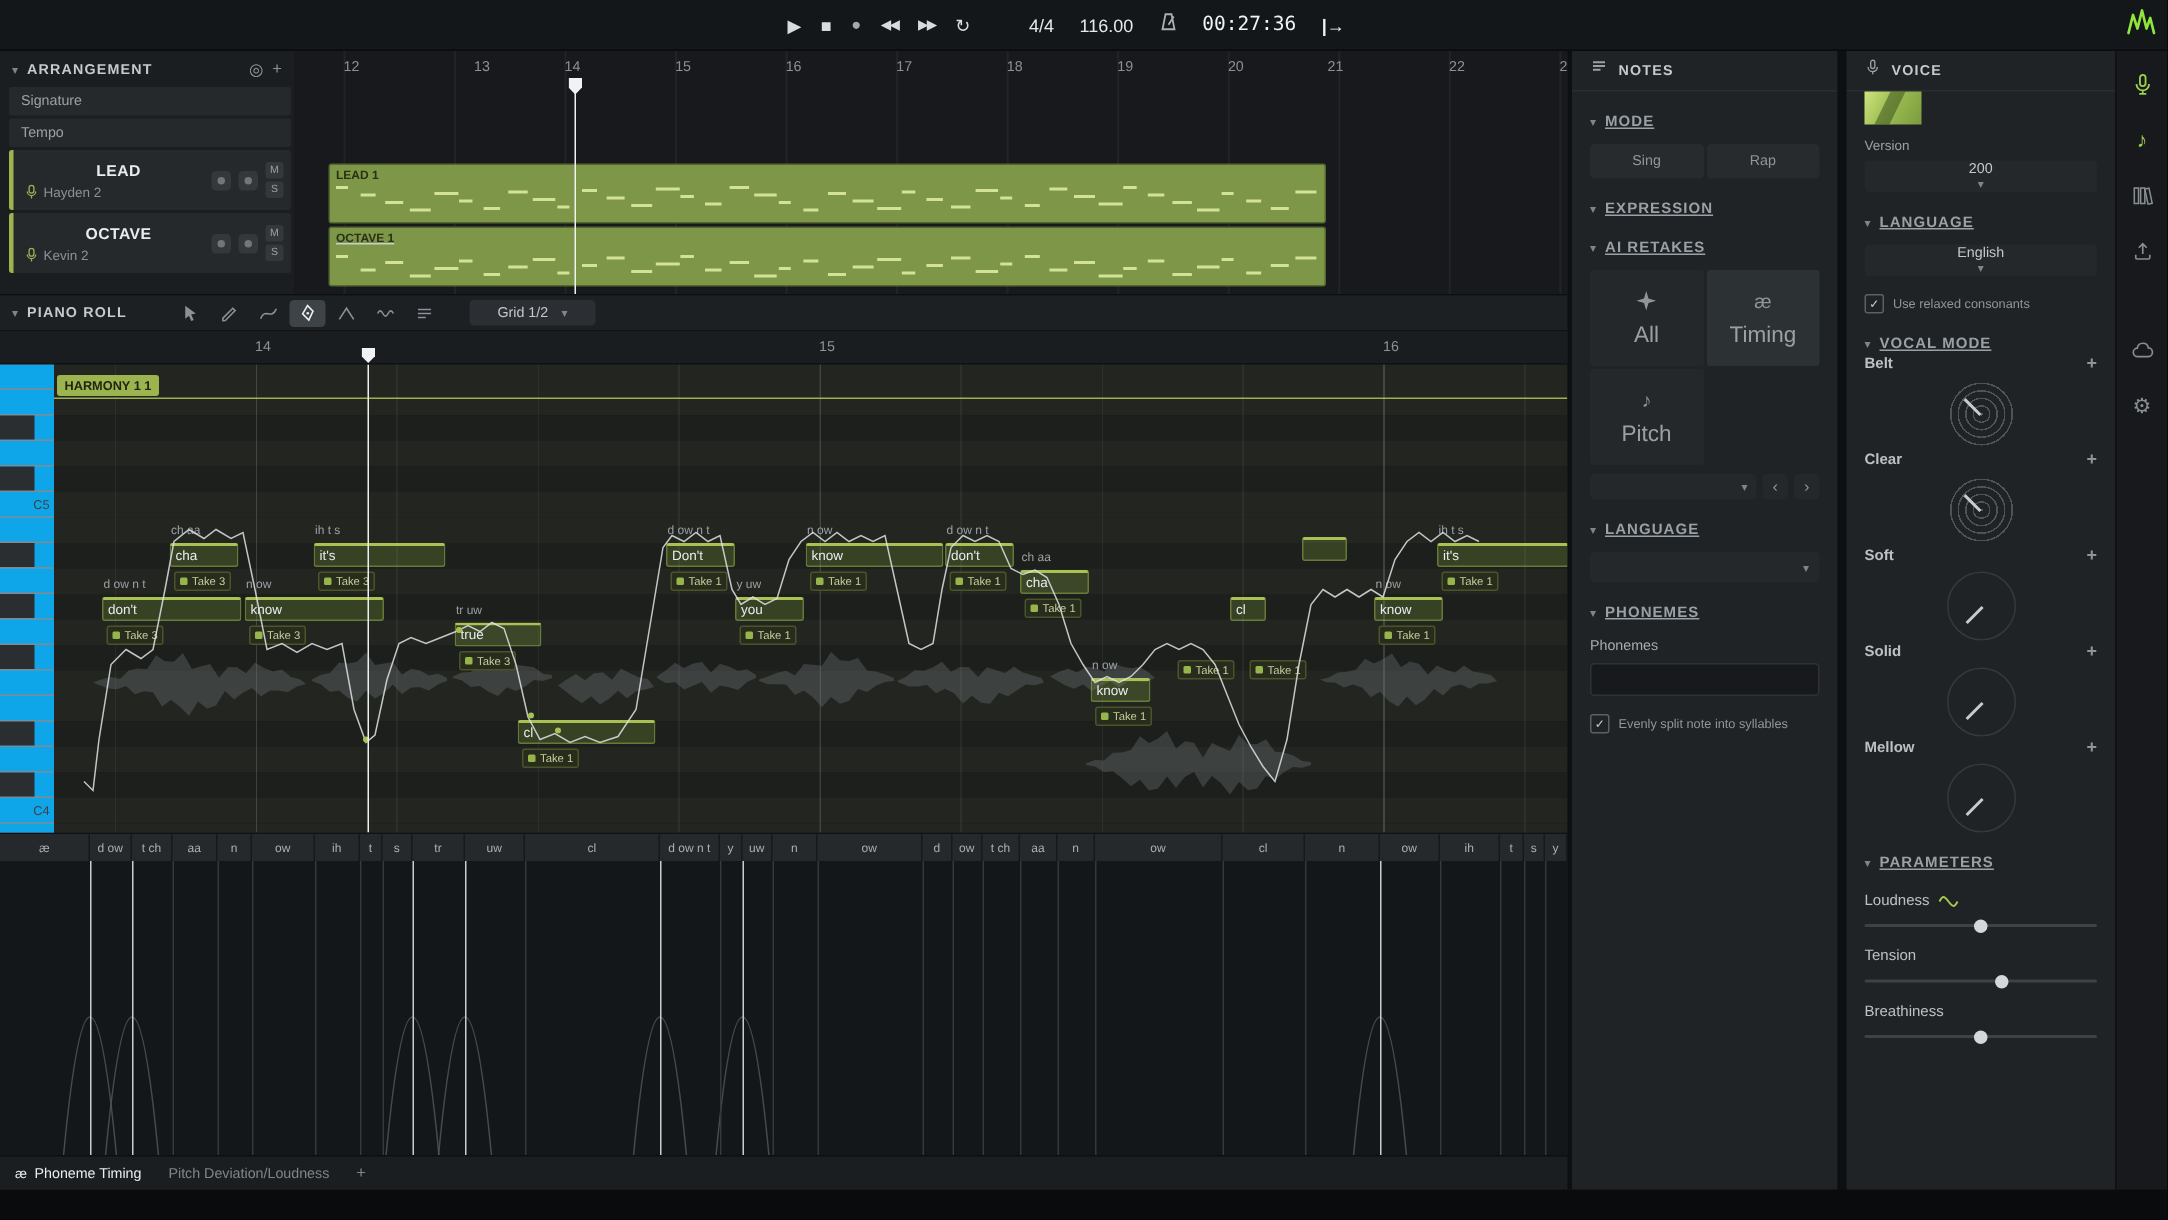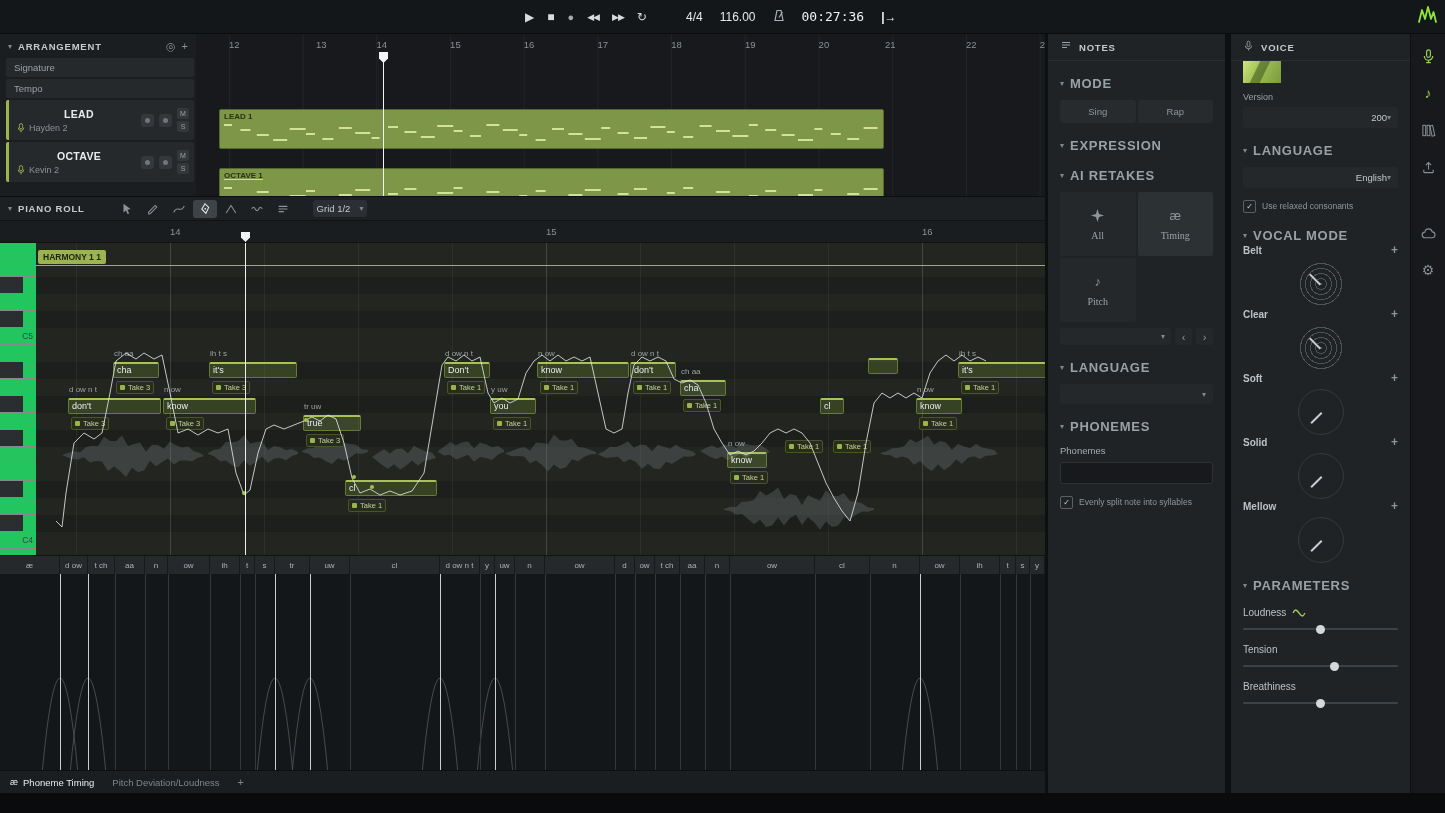--- a/index.html
+++ b/index.html
@@ -50,28 +50,28 @@
   .playhead-a{position:absolute;left:187px;top:18px;bottom:0;width:1px;background:#f0f2f3;z-index:5;}
   .ph-flag{position:absolute;left:-4px;top:0;width:9px;height:11px;background:#f0f2f3;
            clip-path:polygon(0 0,100% 0,100% 58%,50% 100%,0 58%);}
   
   .proll{flex:1;display:flex;flex-direction:column;background:#17191c;min-height:0;}
   .pr-toolbar{height:23px;background:#1d2023;display:flex;align-items:center;padding:0 8px;border-bottom:1px solid #101214;}
   .tools{display:flex;gap:2px;margin-left:30px;}
   .tool{width:24px;height:18px;display:flex;align-items:center;justify-content:center;color:#8b9196;border-radius:3px;}
   .tool.sel{background:#3e4347;color:#edeff0;}
   .gridsel{margin-left:18px;height:17px;background:#2b2f33;border-radius:3px;display:flex;align-items:center;
-           gap:9px;padding:0 4px;font-size:9.5px;color:#c3c8cb;}
+           gap:9px;padding:0 19px;font-size:9.5px;color:#c3c8cb;}
   .pr-ruler{position:relative;height:21px;background:#1a1d1f;border-bottom:1px solid #101214;}
   .pr-num{position:absolute;top:5px;font-size:9.5px;color:#8b9196;}
   .pr-marker{position:absolute;left:241px;top:11px;width:9px;height:10px;background:#f0f2f3;
              clip-path:polygon(0 0,100% 0,100% 55%,50% 100%,0 55%);}
   .pr-main{position:relative;height:312px;display:flex;overflow:hidden;}
   .keys{width:36px;background:#a7abaf;position:relative;z-index:2;flex-shrink:0;}
-  .key{position:relative;height:17px;box-sizing:border-box;border-bottom:1px solid #85898d;background:#22c55e;}
+  .key{position:relative;height:17px;box-sizing:border-box;border-bottom:1px solid #85898d;background:#0ea5e9;}
   .key.black::after{content:'';position:absolute;left:0;top:0;width:23px;height:16px;background:#2b2e31;}
   .keylabel{position:absolute;right:3px;top:3px;font-size:8.5px;color:#3e4246;}
   #note-canvas{position:relative;flex:1;overflow:hidden;}
   #rows{position:absolute;left:0;right:0;top:0;}
   .row{height:17px;}
   .rw{background:#232620;}.rb{background:#1c1f1b;}
   .vlines{position:absolute;inset:0;
     background-image:linear-gradient(90deg,rgba(255,255,255,.05) 1px,transparent 1px),
                      linear-gradient(90deg,rgba(255,255,255,.10) 1px,transparent 1px);
     background-size:94px 100%,376px 100%;background-position:40px 0,134px 0;}
@@ -100,34 +100,34 @@
            gap:18px;padding:0 10px;flex-shrink:0;}
   .tab{display:flex;align-items:center;gap:5px;font-size:9.5px;color:#7f868b;}
   .tab.active{color:#eaecee;}
   .tab-ic{font-size:9px;}
   .tab-plus{color:#7f868b;font-size:11px;}
   
   .notes-panel{width:180px;background:#1f2326;border-left:3px solid #0d0f10;box-sizing:border-box;overflow:hidden;}
   .phead{height:26px;display:flex;align-items:center;gap:7px;padding:0 12px;border-bottom:1px solid #2a2e31;color:#9aa0a5;}
   .pbody{padding:0 12px;}
   .sechead{display:flex;align-items:center;gap:6px;margin-top:15px;}
-  .sectitle{font-size:13px;font-weight:bold;letter-spacing:.7px;color:#9aa1a6;}
+  .sectitle{font-size:10px;font-weight:bold;letter-spacing:.7px;color:#9aa1a6;text-decoration:underline;}
   .modebtns{display:flex;gap:2px;margin-top:9px;}
   .modebtn{flex:1;height:23px;background:#272b2e;border-radius:3px;display:flex;align-items:center;
            justify-content:center;font-size:9.5px;color:#8f969b;}
   .xy{position:relative;height:151px;background:#1a1d20;border-radius:2px;margin-top:8px;}
   .xy::before{content:'';position:absolute;left:50%;top:0;bottom:0;width:1px;background:#24282b;}
   .xy span{position:absolute;font-size:9px;color:#9aa0a5;}
   .xy .tl{left:7px;top:7px;}.xy .tr{right:7px;top:7px;}.xy .bl{left:7px;bottom:7px;}.xy .br{right:7px;bottom:7px;}
   #retake-grid{display:grid;grid-template-columns:1fr 1fr;gap:2px;margin-top:9px;}
   .rcell{height:64px;background:#24282b;border-radius:2px;display:flex;flex-direction:column;align-items:center;
          justify-content:center;gap:7px;color:#8f969b;}
   .rcell.lit{background:#2c3134;}
   .ricon{height:16px;display:flex;align-items:center;font-size:13px;}
-  .rlabel{font-size:10px;color:#9aa1a6;font-family:Liberation Serif, serif;}
+  .rlabel{font-size:15px;color:#9aa1a6;}
   .retake-foot{display:flex;align-items:center;gap:4px;margin-top:6px;}
   .mini-select{flex:1;height:17px;background:#24282b;border-radius:3px;display:flex;align-items:center;
                justify-content:flex-end;padding-right:6px;}
   .navbtn{width:17px;height:17px;background:#24282b;border-radius:3px;display:flex;align-items:center;
           justify-content:center;color:#8f969b;font-size:11px;}
   .select{height:20px;background:#24282b;border-radius:3px;margin-top:9px;display:flex;align-items:center;
           justify-content:space-between;padding:0 7px;font-size:9.5px;color:#c3c8cb;}
   .fieldlabel{font-size:9.5px;color:#a7adb2;margin-top:11px;}
   .input{height:20px;background:#17191c;border:1px solid #2e3236;border-radius:3px;margin-top:6px;}
   .checkrow{display:flex;align-items:flex-start;gap:6px;margin-top:12px;}
@@ -136,21 +136,21 @@
   .checklabel{font-size:8.5px;color:#8f969b;line-height:12px;}
   .gapcol{width:6px;background:#0d0f10;}
   .voice-panel{width:179px;background:#1f2326;box-sizing:border-box;overflow:hidden;}
   .artwork{width:38px;height:22px;margin-left:12px;position:relative;overflow:hidden;
            background:linear-gradient(120deg,#cfe47e 0%,#9dbd52 45%,#7a9b3e 100%);}
   .artwork::after{content:'';position:absolute;left:12px;top:-6px;width:9px;height:36px;
                   background:rgba(40,60,20,.45);transform:rotate(26deg);}
   .vbody{padding:0 12px;}
   .vlabel{font-size:9px;color:#9aa0a5;margin-top:9px;}
   .vselect{margin-top:5px;height:21px;background:#24282b;border-radius:3px;display:flex;align-items:center;
-           justify-content:flex-end;padding:0 7px;font-size:9.5px;color:#c3c8cb;}
+           justify-content:flex-start;padding:0 7px;font-size:9.5px;color:#c3c8cb;flex-direction:column;}
   .vrow{display:flex;align-items:center;justify-content:space-between;font-weight:bold;}
   .vname{font-size:10px;color:#bcc1c5;}
   .vplus{color:#8f969b;font-size:12px;}
   .dial{position:relative;width:46px;height:46px;margin:4px auto 0;border-radius:50%;}
   .dial.high{background:repeating-radial-gradient(circle at 50% 50%,#4e5456 0 1px,transparent 1px 5px);}
   .dial.low{border:1px solid #34393c;box-sizing:border-box;}
   .needle{position:absolute;left:50%;top:50%;width:1.5px;height:15px;background:#c7ccd0;transform-origin:0 0;}
   .dial.high .needle{transform:rotate(135deg);}
   .dial.low .needle{transform:rotate(45deg);}
   .prow{display:flex;align-items:center;gap:6px;margin-top:14px;}
@@ -320,21 +320,21 @@
                 <rect x="512.4" y="14" width="16" height="2" fill="#dcea9f" opacity="0.9"></rect>
                 <rect x="528.8" y="3" width="9" height="2" fill="#dcea9f" opacity="0.9"></rect>
                 <rect x="545.2" y="8" width="11" height="2" fill="#dcea9f" opacity="0.9"></rect>
                 <rect x="561.6" y="13" width="13" height="2" fill="#dcea9f" opacity="0.9"></rect>
                 <rect x="578.0" y="18" width="15" height="2" fill="#dcea9f" opacity="0.9"></rect>
                 <rect x="594.4" y="7" width="8" height="2" fill="#dcea9f" opacity="0.9"></rect>
                 <rect x="610.8" y="12" width="10" height="2" fill="#dcea9f" opacity="0.9"></rect>
                 <rect x="627.2" y="17" width="12" height="2" fill="#dcea9f" opacity="0.9"></rect>
                 <rect x="643.6" y="6" width="14" height="2" fill="#dcea9f" opacity="0.9"></rect>
               </svg></div>
-            <div class="clip" style="top: 134px; text-decoration: underline;"><div class="clip-label">OCTAVE 1</div><svg width="663" height="26" viewBox="0 0 663 26">
+            <div class="clip" style="top: 117px; text-decoration: underline;"><div class="clip-label">OCTAVE 1</div><svg width="663" height="26" viewBox="0 0 663 26">
                 <rect x="4.0" y="7" width="8" height="2" fill="#dcea9f" opacity="0.9"></rect>
                 <rect x="20.4" y="16" width="10" height="2" fill="#dcea9f" opacity="0.9"></rect>
                 <rect x="36.8" y="11" width="12" height="2" fill="#dcea9f" opacity="0.9"></rect>
                 <rect x="53.2" y="20" width="14" height="2" fill="#dcea9f" opacity="0.9"></rect>
                 <rect x="69.6" y="15" width="16" height="2" fill="#dcea9f" opacity="0.9"></rect>
                 <rect x="86.0" y="10" width="9" height="2" fill="#dcea9f" opacity="0.9"></rect>
                 <rect x="102.4" y="19" width="11" height="2" fill="#dcea9f" opacity="0.9"></rect>
                 <rect x="118.8" y="14" width="13" height="2" fill="#dcea9f" opacity="0.9"></rect>
                 <rect x="135.2" y="9" width="15" height="2" fill="#dcea9f" opacity="0.9"></rect>
                 <rect x="151.6" y="18" width="8" height="2" fill="#dcea9f" opacity="0.9"></rect>

